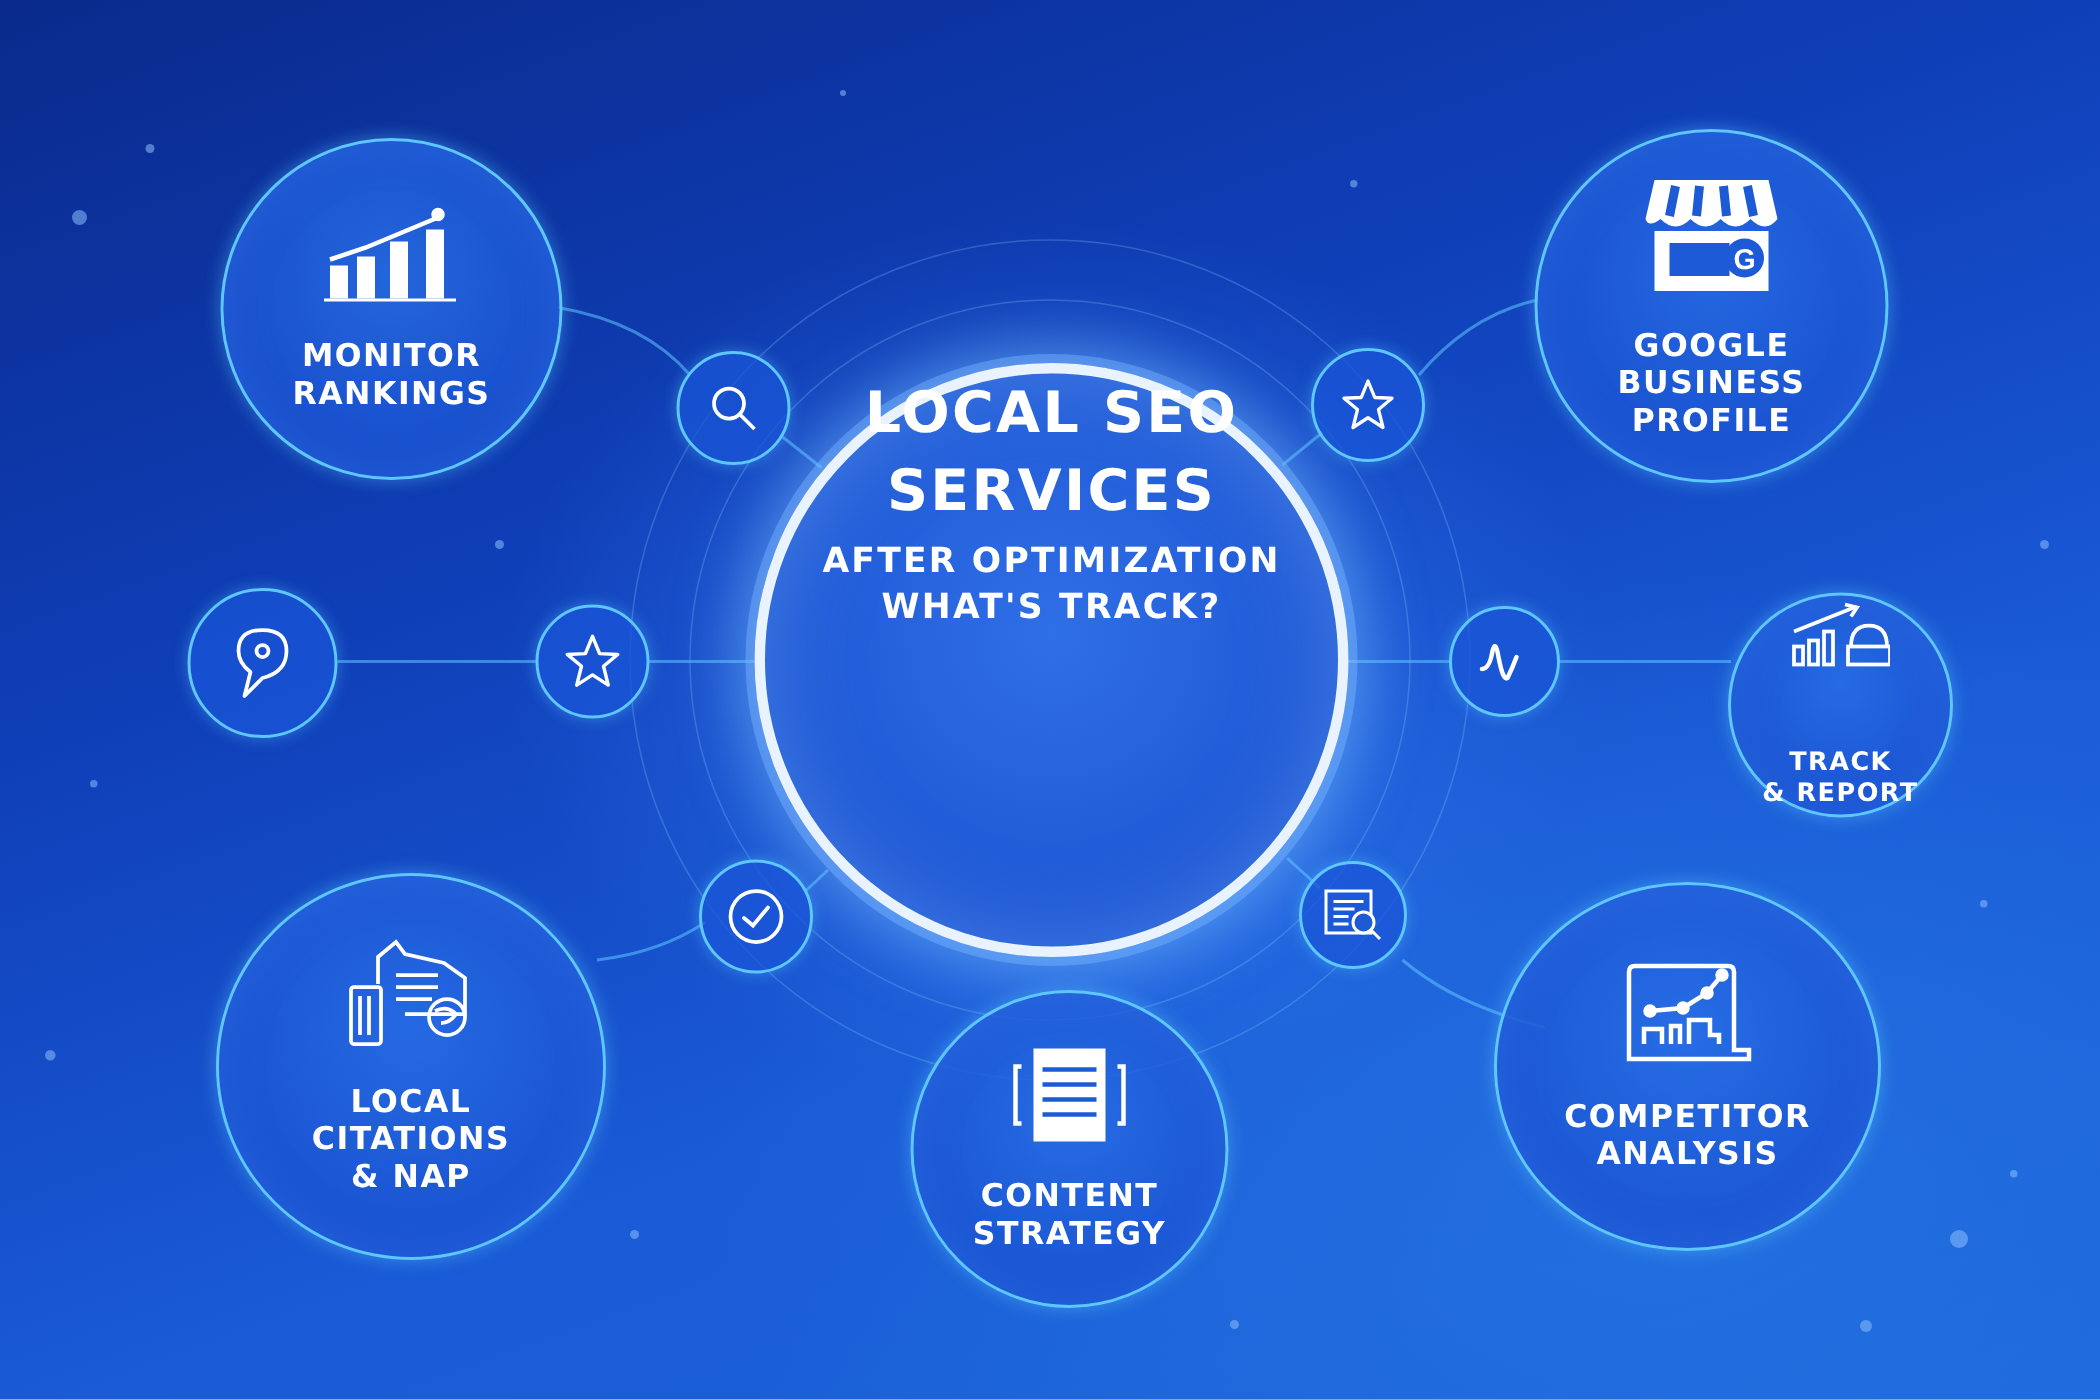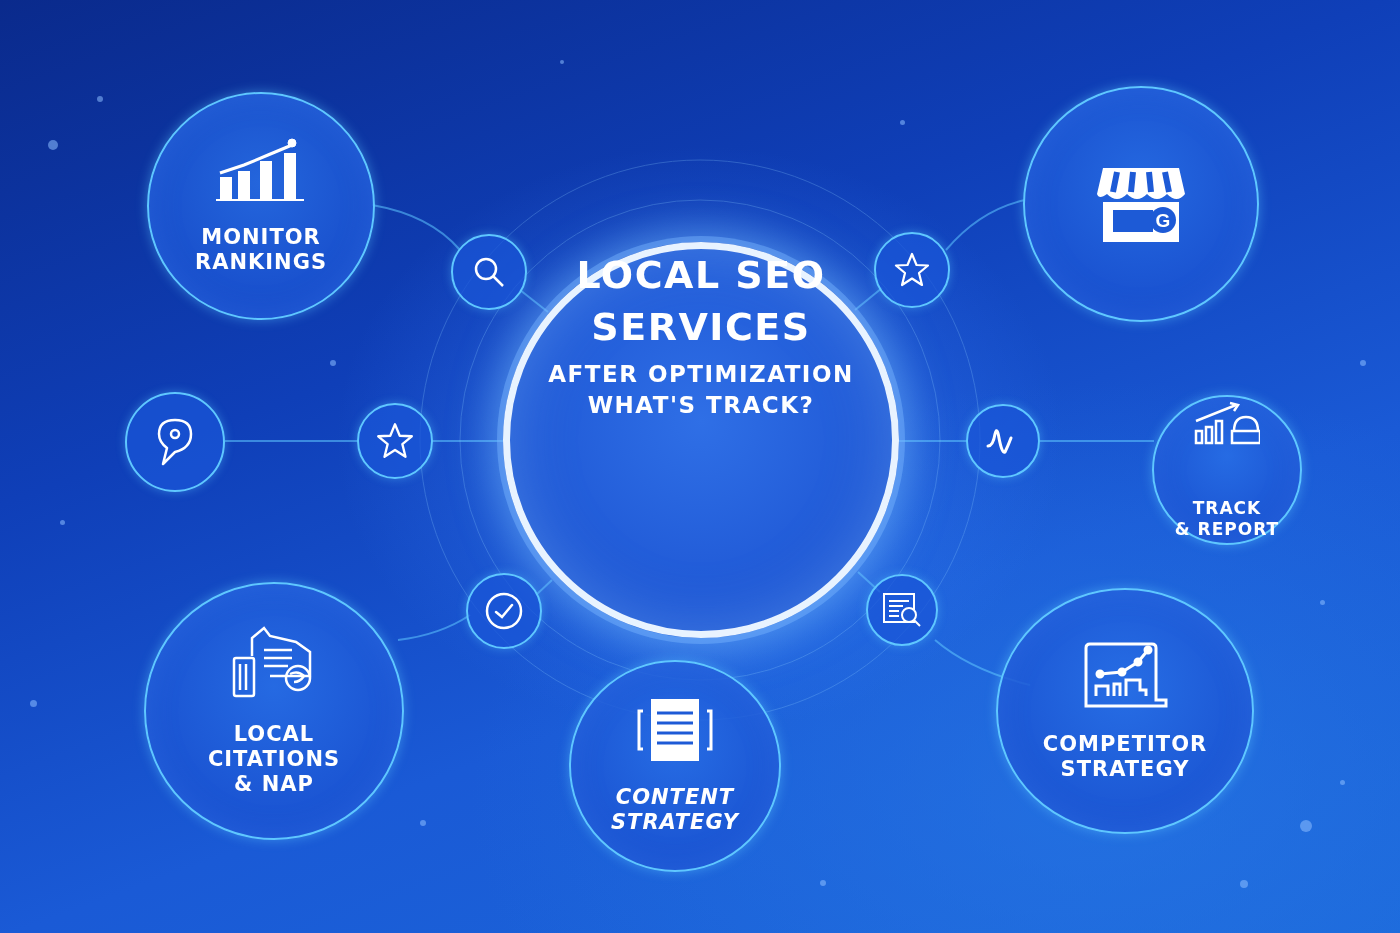--- a/index.html
+++ b/index.html
@@ -110,20 +110,23 @@
 
   <div class="node" style="left:1023px;top:86px;width:236px;height:236px;">
     <svg width="92" height="80" viewBox="0 0 92 80">
       <path d="M8 4 H84 L90 30 Q82 40 72 30 Q62 40 52 30 Q42 40 32 30 Q22 40 12 30 Q4 36 2 30 Z" fill="#fff"></path>
       <path d="M22 8 L18 28 M38 8 L36 28 M54 8 L56 28 M70 8 L74 28" stroke="#1d5ad6" stroke-width="6"></path>
       <rect x="8" y="38" width="76" height="40" fill="#fff"></rect>
       <rect x="18" y="46" width="40" height="22" fill="#1d5ad6"></rect>
       <circle cx="68" cy="56" r="13" fill="#1d5ad6"></circle>
       <text x="68" y="63" text-anchor="middle" font-size="19" font-weight="bold" fill="#fff" font-family="Liberation Sans, sans-serif">G</text>
     </svg>
+    <div class="label">GOOGLE
+BUSINESS
+PROFILE</div>
   </div>
 
   <div class="node" style="left:1152px;top:395px;width:150px;height:150px;gap:47px;">
     <svg width="66" height="44" viewBox="0 0 66 44" fill="none" stroke="#fff" stroke-width="2.5">
       <rect x="2" y="30" width="6" height="12"></rect>
       <rect x="12" y="26" width="6" height="16"></rect>
       <rect x="22" y="20" width="6" height="22"></rect>
       <polyline points="2,20 42,4"></polyline>
       <polyline points="36,2 44,4 40,10"></polyline>
       <path d="M40 30 Q40 16 52 16 Q64 16 64 30"></path>
@@ -137,24 +140,24 @@
     <svg width="86" height="70" viewBox="0 0 86 70" fill="none" stroke="#fff" stroke-width="3">
       <path d="M4 66 V8 Q4 4 8 4 H70 Q74 4 74 8 V60 H84 V66 Z"></path>
       <polyline points="18,34 40,32 56,22 66,10" stroke-width="3"></polyline>
       <circle cx="18" cy="34" r="3" fill="#fff"></circle>
       <circle cx="40" cy="32" r="3" fill="#fff"></circle>
       <circle cx="56" cy="22" r="3" fill="#fff"></circle>
       <circle cx="66" cy="10" r="3" fill="#fff"></circle>
       <path d="M14 56 V46 H26 V56 M32 56 V44 H38 V56 M44 56 V40 H58 V50 H64 V56"></path>
     </svg>
     <div class="label">COMPETITOR
-STRATEGY</div>
-  </div>
-
-  <div class="node" style="left:569px;top:660px;width:212px;height:212px;font-style:italic;">
+ANALYSIS</div>
+  </div>
+
+  <div class="node" style="left:607px;top:660px;width:212px;height:212px;">
     <svg width="76" height="66" viewBox="0 0 76 66" fill="none" stroke="#fff">
       <path d="M6 14 H2 V52 H6" stroke-width="3"></path>
       <path d="M70 14 H74 V52 H70" stroke-width="3"></path>
       <rect x="14" y="2" width="48" height="62" fill="#fff" stroke="none"></rect>
       <line x1="20" y1="16" x2="56" y2="16" stroke="#1d5ad6" stroke-width="3"></line>
       <line x1="20" y1="26" x2="56" y2="26" stroke="#1d5ad6" stroke-width="3"></line>
       <line x1="20" y1="36" x2="56" y2="36" stroke="#1d5ad6" stroke-width="3"></line>
       <line x1="20" y1="46" x2="56" y2="46" stroke="#1d5ad6" stroke-width="3"></line>
     </svg>
     <div class="label">CONTENT

